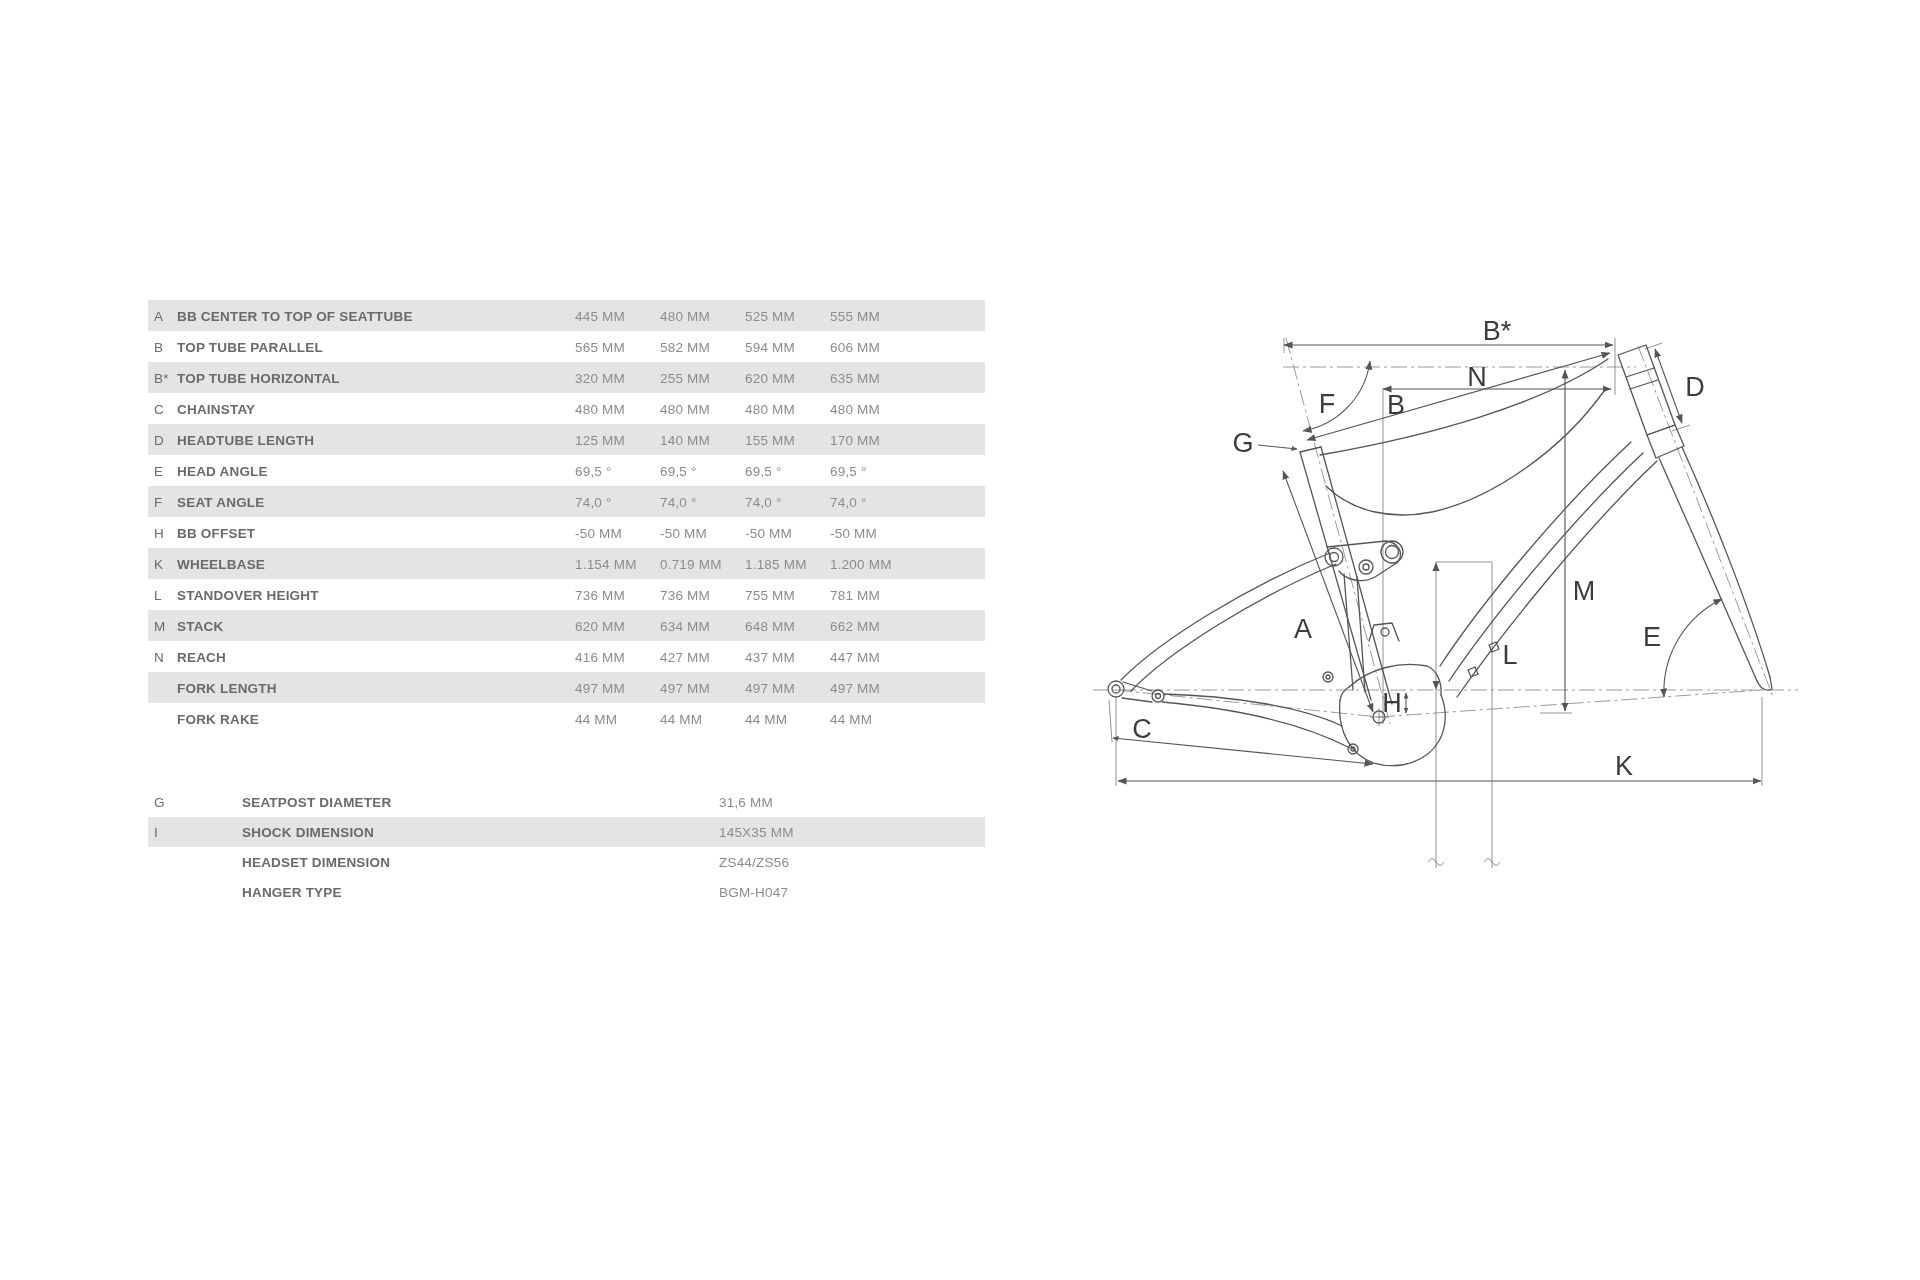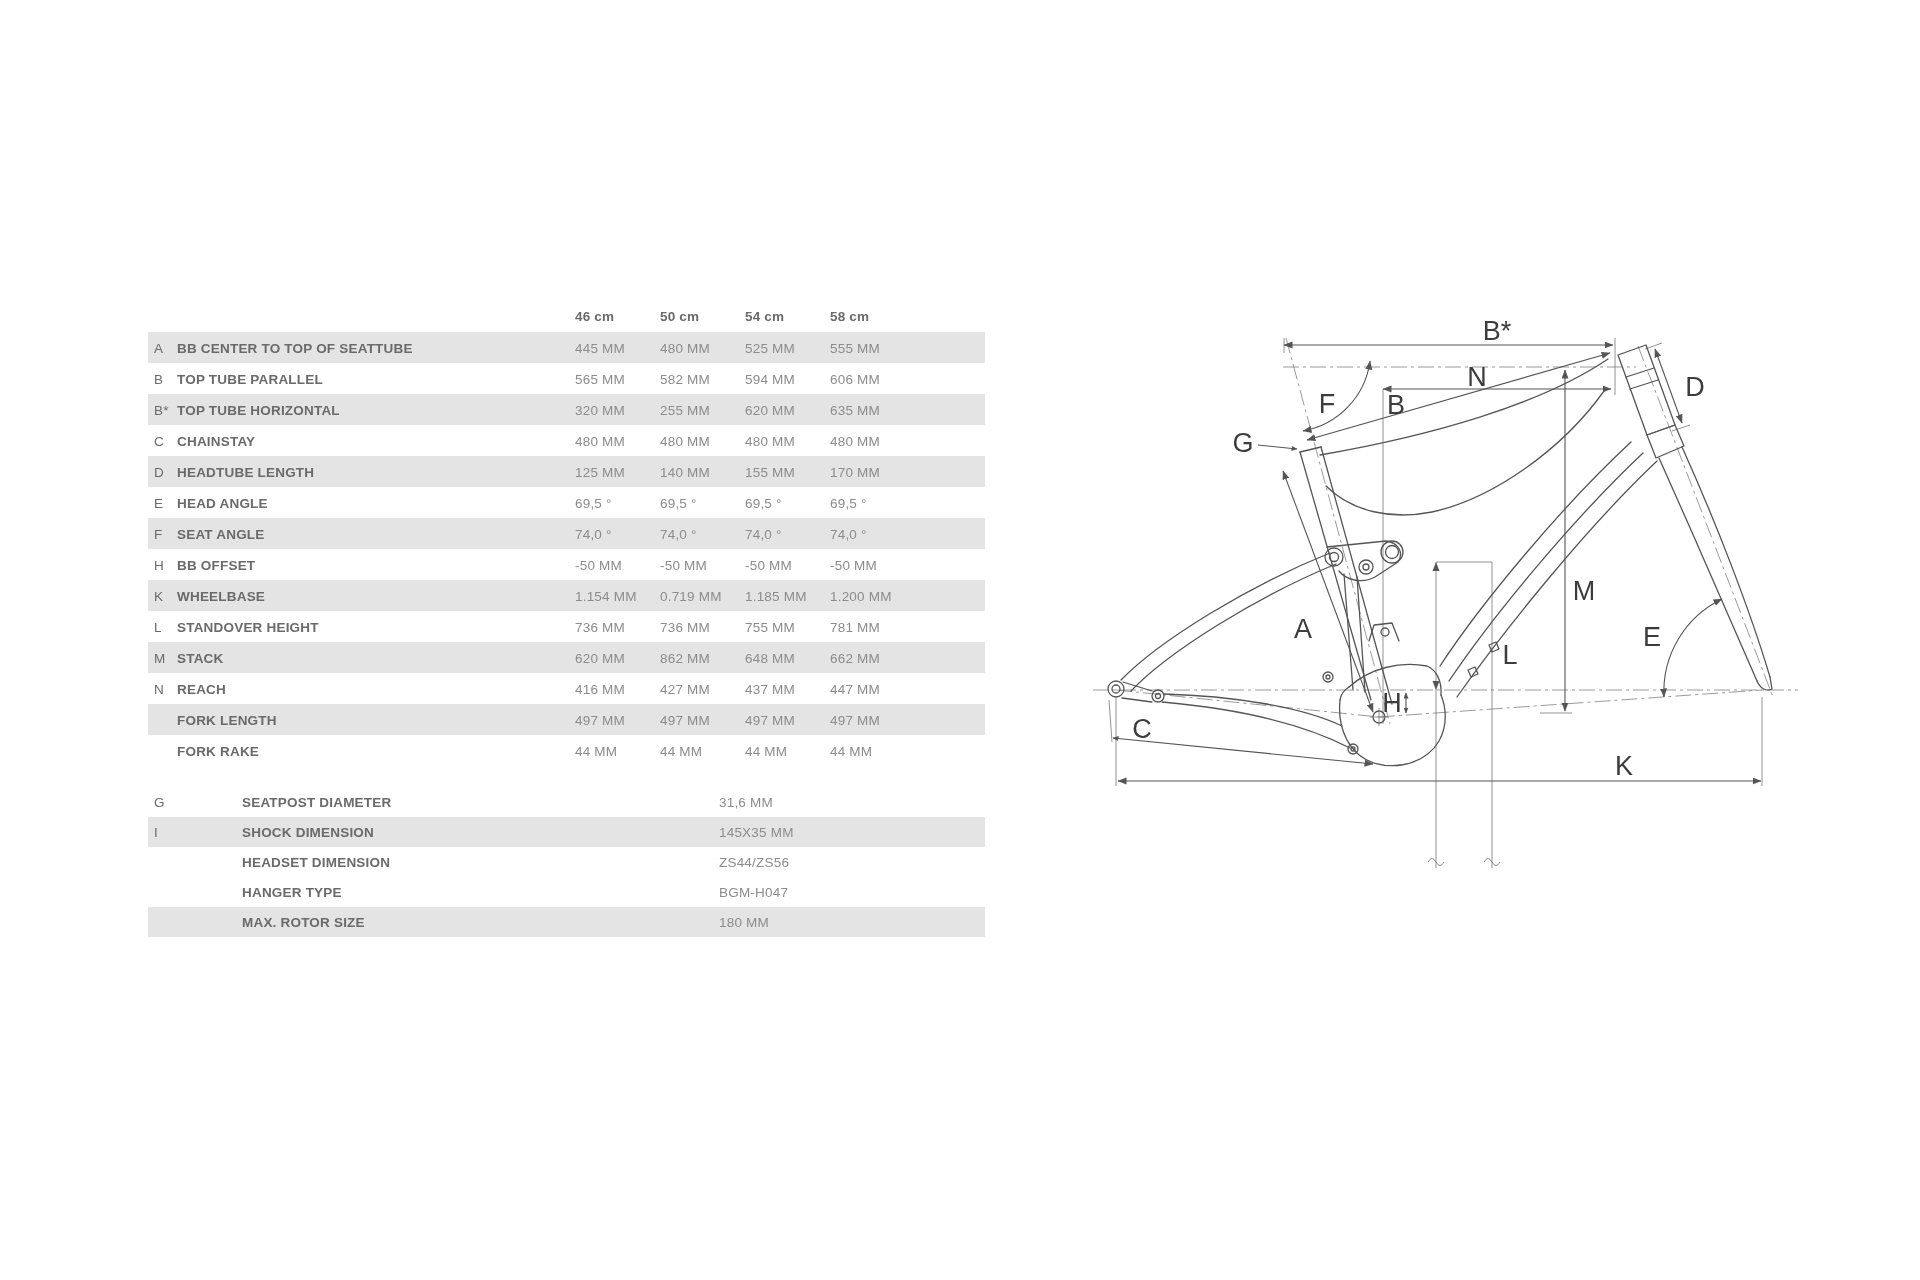--- a/index.html
+++ b/index.html
@@ -30,26 +30,20 @@
       stroke-linecap:round;stroke-linejoin:round;}
   .dim{stroke:var(--linec);stroke-width:1.1;fill:none;}
   .ext{stroke:#777;stroke-width:.8;fill:none;}
   .cl{stroke:#8f8f8f;stroke-width:.9;fill:none;stroke-dasharray:16 4 3 4;}
   .arrfill{fill:var(--linec);stroke:none;}
 </style>
 </head>
 <body>
 
 <div class="geo-table">
-  <div class="t-headrow" id="geo-head">
-      <span class="cell hd v0">46 cm</span>
-      <span class="cell hd v1">50 cm</span>
-      <span class="cell hd v2">54 cm</span>
-      <span class="cell hd v3">58 cm</span>
-    </div>
   <div id="geo-rows">
       <div class="t-row shaded">
         <span class="cell key">A</span>
         <span class="cell lbl">BB CENTER TO TOP OF SEATTUBE</span>
         <span class="cell val v0">445 MM</span>
         <span class="cell val v1">480 MM</span>
         <span class="cell val v2">525 MM</span>
         <span class="cell val v3">555 MM</span>
       </div>
       <div class="t-row">
@@ -121,21 +115,21 @@
         <span class="cell lbl">STANDOVER HEIGHT</span>
         <span class="cell val v0">736 MM</span>
         <span class="cell val v1">736 MM</span>
         <span class="cell val v2">755 MM</span>
         <span class="cell val v3">781 MM</span>
       </div>
       <div class="t-row shaded">
         <span class="cell key">M</span>
         <span class="cell lbl">STACK</span>
         <span class="cell val v0">620 MM</span>
-        <span class="cell val v1">862 MM</span>
+        <span class="cell val v1">634 MM</span>
         <span class="cell val v2">648 MM</span>
         <span class="cell val v3">662 MM</span>
       </div>
       <div class="t-row">
         <span class="cell key">N</span>
         <span class="cell lbl">REACH</span>
         <span class="cell val v0">416 MM</span>
         <span class="cell val v1">427 MM</span>
         <span class="cell val v2">437 MM</span>
         <span class="cell val v3">447 MM</span>
@@ -173,25 +167,20 @@
       </div>
       <div class="t-row">
         <span class="cell key"></span>
         <span class="cell lbl">HEADSET DIMENSION</span>
         <span class="cell val t2v">ZS44/ZS56</span>
       </div>
       <div class="t-row">
         <span class="cell key"></span>
         <span class="cell lbl">HANGER TYPE</span>
         <span class="cell val t2v">BGM-H047</span>
-      </div>
-      <div class="t-row shaded">
-        <span class="cell key"></span>
-        <span class="cell lbl">MAX. ROTOR SIZE</span>
-        <span class="cell val t2v">180 MM</span>
       </div>
     </div>
 </div>
 
 <svg id="frame-diagram" width="1920" height="1280" viewBox="0 0 1920 1280">
   <defs>
     <marker id="arr" markerWidth="10" markerHeight="8" refX="8.5" refY="3.5" orient="auto-start-reverse" markerUnits="userSpaceOnUse">
       <path d="M0,0 L9,3.5 L0,7 Z" class="arrfill"></path>
     </marker>
     <marker id="arrs" markerWidth="8" markerHeight="6" refX="5.5" refY="2.5" orient="auto-start-reverse" markerUnits="userSpaceOnUse">

